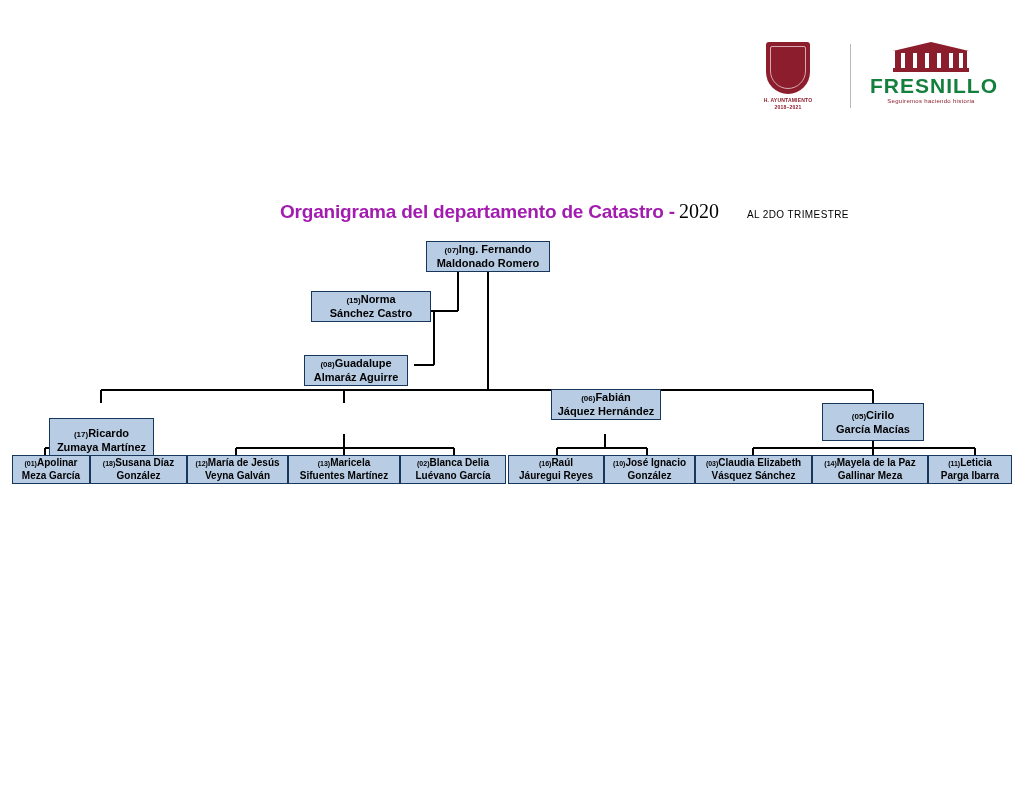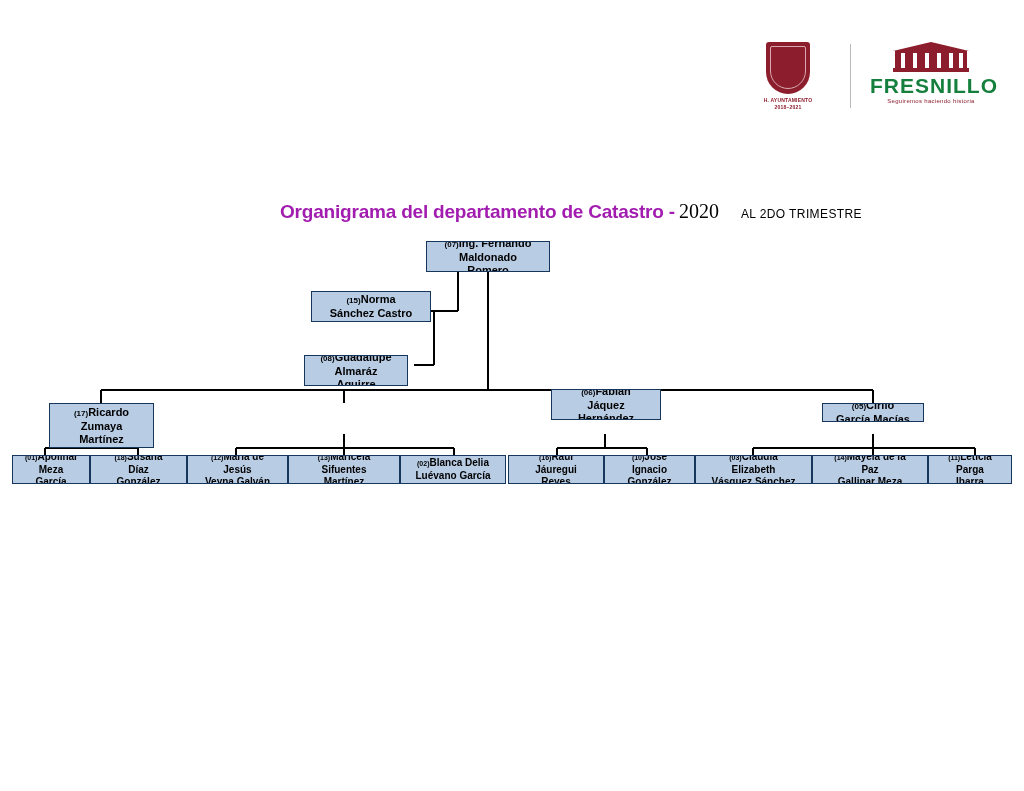--- a/index.html
+++ b/index.html
@@ -129,23 +129,23 @@
     color: #a21caf;
     letter-spacing: -0.2px;
   }
   #title-year {
     font-family: "Liberation Serif", serif;
     font-size: 20px;
     color: #000000;
     margin-left: 4px;
   }
   #title-quarter {
-    font-size: 12px;
+    font-size: 10px;
     color: #000000;
-    margin-left: 22px;
+    margin-left: 28px;
     letter-spacing: .4px;
   }
 
   
   #chart {
     position: absolute;
     left: 0;
     top: 0;
     width: 1024px;
     height: 791px;
@@ -159,21 +159,21 @@
     position: absolute;
     box-sizing: border-box;
     background: #b8cce4;
     border: 1px solid #16365c;
     color: #000000;
     text-align: center;
     font-weight: bold;
     display: flex;
     align-items: center;
     justify-content: center;
-    padding: 1px 12px;
+    padding: 1px 2px;
     overflow: hidden;
   }
   .node .txt {
     display: block;
     width: 100%;
   }
   .node .num {
     font-weight: bold;
   }
   .lvl1 { font-size: 11px; line-height: 13px; }
@@ -276,36 +276,36 @@
     </span>
   </div>
 
   <div class="node lvl2" style="left:304px; top:355px; width:104px; height:31px;">
     <span class="txt">
       <span class="num">(08)</span><span>Guadalupe</span><br>
       <span>Almaráz Aguirre</span>
     </span>
   </div>
 
-  <div class="node lvl3" style="left:49px; top:403px; width:105px; height:45px;">
+  <div class="node lvl3" style="left:49px; top:418px; width:105px; height:45px;">
     <span class="txt">
       <span class="num">(17)</span><span>Ricardo</span><br>
       <span>Zumaya Martínez</span>
     </span>
   </div>
 
 
   <div class="node lvl3" style="left:551px; top:389px; width:110px; height:31px;">
     <span class="txt">
       <span class="num">(06)</span><span>Fabián</span><br>
       <span>Jáquez Hernández</span>
     </span>
   </div>
 
-  <div class="node lvl3" style="left:822px; top:403px; width:102px; height:19px;">
+  <div class="node lvl3" style="left:822px; top:403px; width:102px; height:38px;">
     <span class="txt">
       <span class="num">(05)</span><span>Cirilo</span><br>
       <span>García Macías</span>
     </span>
   </div>
 
   <div class="node lvl4" style="left:12px; top:455px; width:78px; height:29px;">
     <span class="txt">
       <span class="num">(01)</span><span>Apolinar</span><br>
       <span>Meza García</span>

